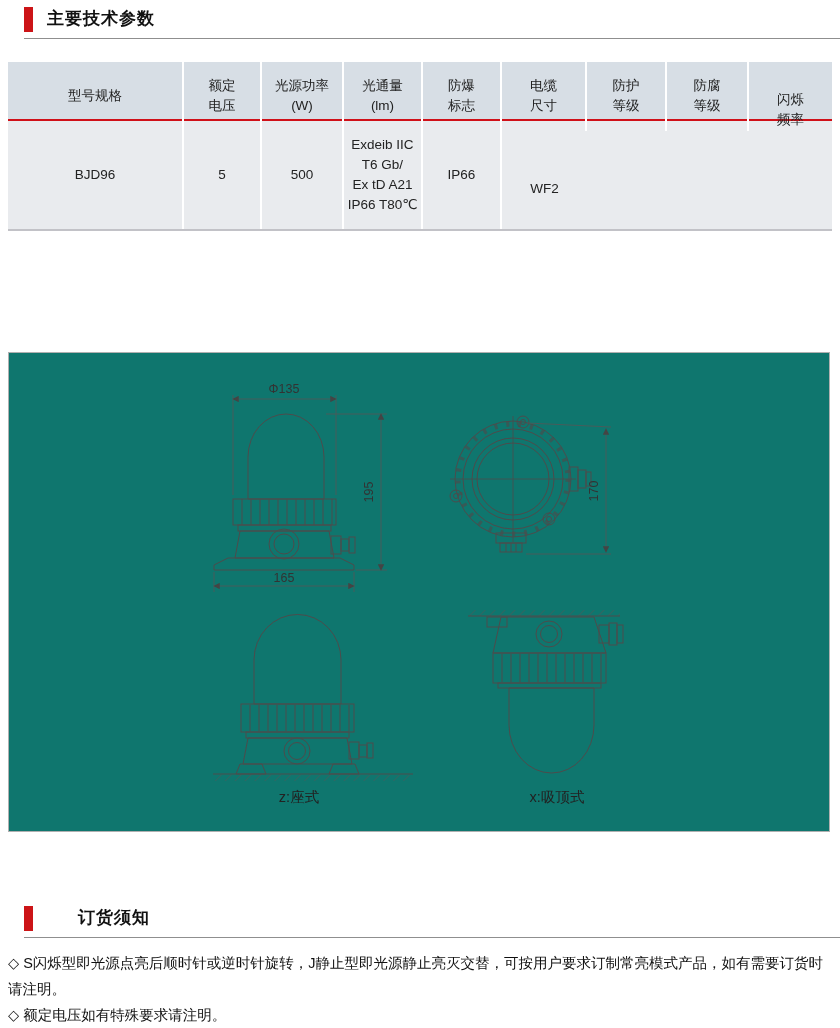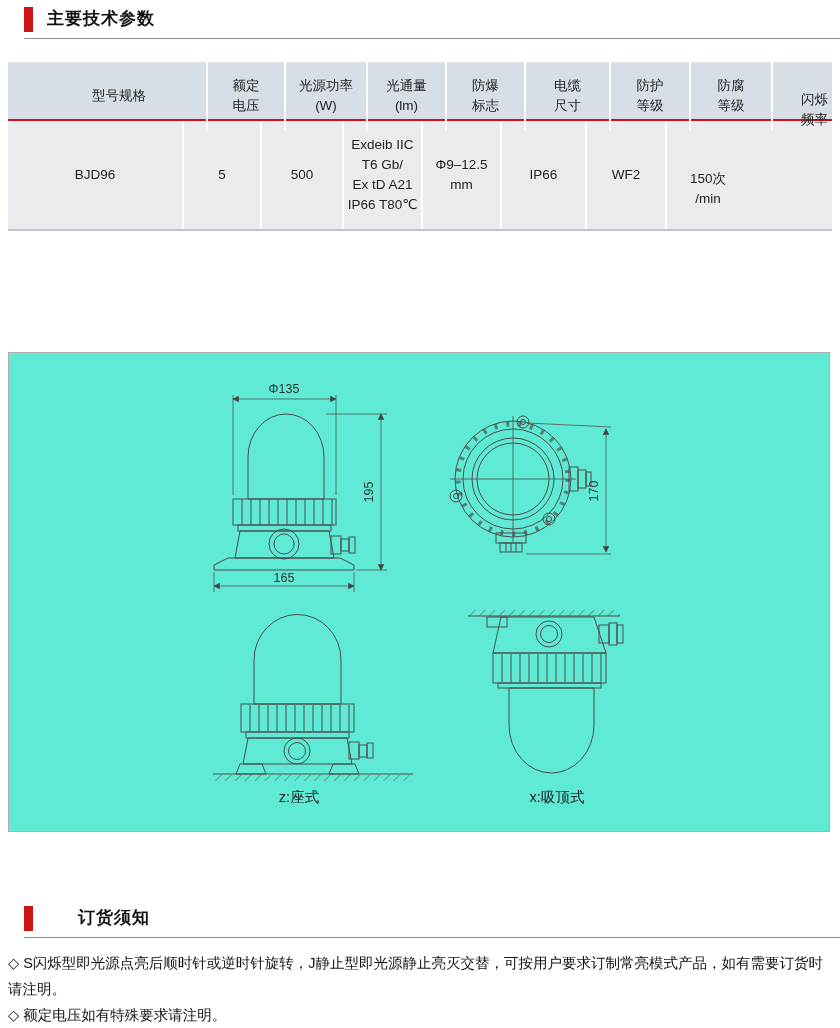--- a/index.html
+++ b/index.html
@@ -10,29 +10,29 @@
   
   .sec-head{
     position:absolute;left:24px;width:824px;display:flex;
     border-bottom:1px solid #8f8f8f;padding-bottom:6px;font-family:Liberation Serif, serif;
   }
   .sec-bar{width:9px;height:25px;background:var(--accent,#cc1417);margin-right:14px;}
   .sec-title{font-size:17px;font-weight:bold;letter-spacing:1px;color:#111;}
   
   .tech-table{position:absolute;left:8px;top:62px;width:824px;font-size:13.5px;color:#222;}
   .t-row{display:grid;grid-template-columns:176px 78px 82px 79px 79px 85px 80px 82px 83px;}
-  .t-head{height:57px;background:var(--header_bg,#d7dee5);border-bottom:2px solid var(--red_line,#d01018);padding-left:24px;}
+  .t-head{height:57px;background:var(--header_bg,#d7dee5);border-bottom:2px solid var(--red_line,#d01018);}
   .t-body{height:108px;background:var(--row_bg,#e9ebee);border-bottom:2px solid #c2c2c7;}
   .cell{
     display:flex;align-items:center;justify-content:center;text-align:center;
     white-space:pre-line;line-height:1.5;border-right:2px solid #fff;box-sizing:border-box;
   }
   .cell:last-child{border-right:none;margin-top:28px;}
   
-  .draw-box{position:absolute;left:8px;top:352px;width:820px;height:478px;border:1px solid #b0b0b0;background:#5eead4;}
+  .draw-box{position:absolute;left:8px;top:352px;width:820px;height:478px;border:1px solid #b0b0b0;background:#0f766e;}
   .draw-box svg{display:block;}
   svg text{font-size:12.5px;fill:#333;stroke:none;font-family:"Liberation Sans","DejaVu Sans",sans-serif;}
   svg text.cap{font-size:14.5px;fill:#222;}
   
   .notes{position:absolute;left:8px;top:950px;width:824px;font-size:14.5px;line-height:26px;color:#111;}
 </style>
 </head>
 <body>
 
 <div class="page">
@@ -63,26 +63,22 @@
 频率</div>
     </div>
     <div class="t-row t-body">
       <div class="cell">BJD96</div>
       <div class="cell">5</div>
       <div class="cell">500</div>
       <div class="cell">Exdeib IIC
 T6 Gb/
 Ex tD A21
 IP66 T80℃</div>
-      <div class="cell">Φ9–12.5
-mm</div>
       <div class="cell">IP66</div>
       <div class="cell">WF2</div>
-      <div class="cell">150次
-/min</div>
     </div>
   </div>
 
 
   <div class="draw-box">
     <svg width="820" height="478" viewBox="0 0 820 478">
       <defs>
         <marker id="arr" viewBox="0 0 10 10" refX="9" refY="5" markerWidth="8" markerHeight="8" orient="auto-start-reverse">
           <path d="M0,0 L10,5 L0,10 z" fill="#444"></path>
         </marker>

